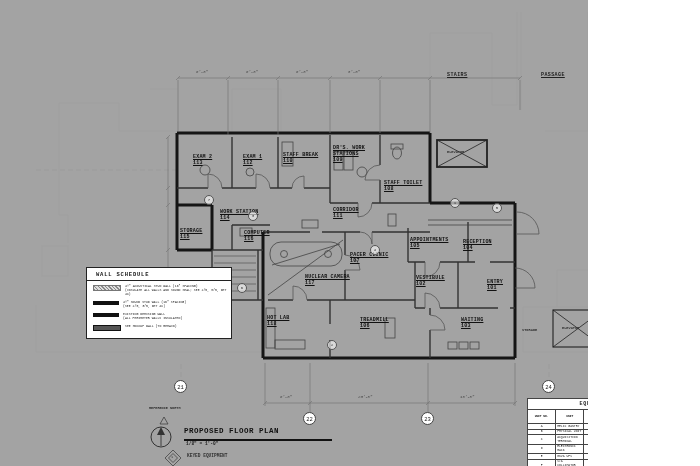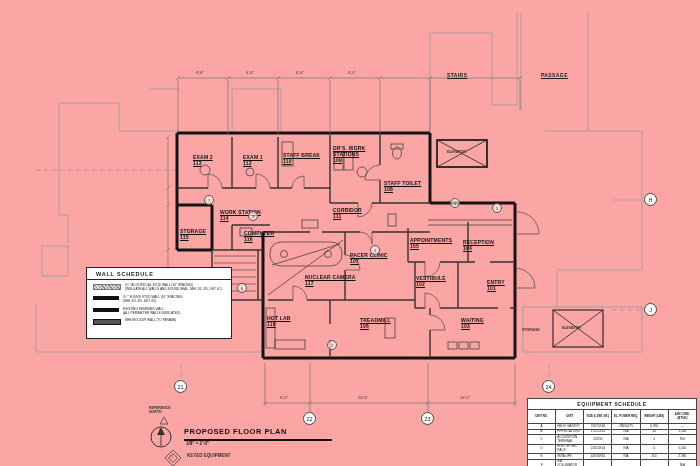--- a/index.html
+++ b/index.html
@@ -1,17 +1,17 @@
 <!DOCTYPE html>
 <html><head>
 <meta charset="utf-8">
 <style>
   html,body{margin:0;padding:0;background:#fff;}
-  #sheet{position:relative;width:700px;height:466px;background:#fca5a5;overflow:hidden;
-         font-family:Liberation Sans, sans-serif;color:#161616;}
+  #sheet{position:relative;width:588px;height:466px;background:#a3a3a3;overflow:hidden;
+         font-family:Liberation Mono, monospace;color:#161616;}
   svg{position:absolute;left:0;top:0;}
   .lbl{position:absolute;font-size:5px;line-height:1.2;font-weight:bold;letter-spacing:.2px;color:#111;white-space:pre-line;}
   .lbl .nm{text-decoration:underline;display:block;}
   .lbl .num{display:block;text-decoration:underline;}
   .area-lbl{position:absolute;font-size:5px;font-weight:bold;letter-spacing:.4px;color:#222;text-decoration:underline;}
   .tiny-lbl{position:absolute;font-size:3.6px;font-weight:bold;color:#333;}
   .dim{position:absolute;font-size:4px;color:#444;font-style:italic;}
   .bubble{position:absolute;width:13px;height:13px;border:1px solid #444;border-radius:50%;
           font-size:5.5px;line-height:13px;text-align:center;color:#222;background:#fff;box-sizing:border-box;}
   .kmark{position:absolute;width:10px;height:10px;border:.7px solid #555;border-radius:50%;

